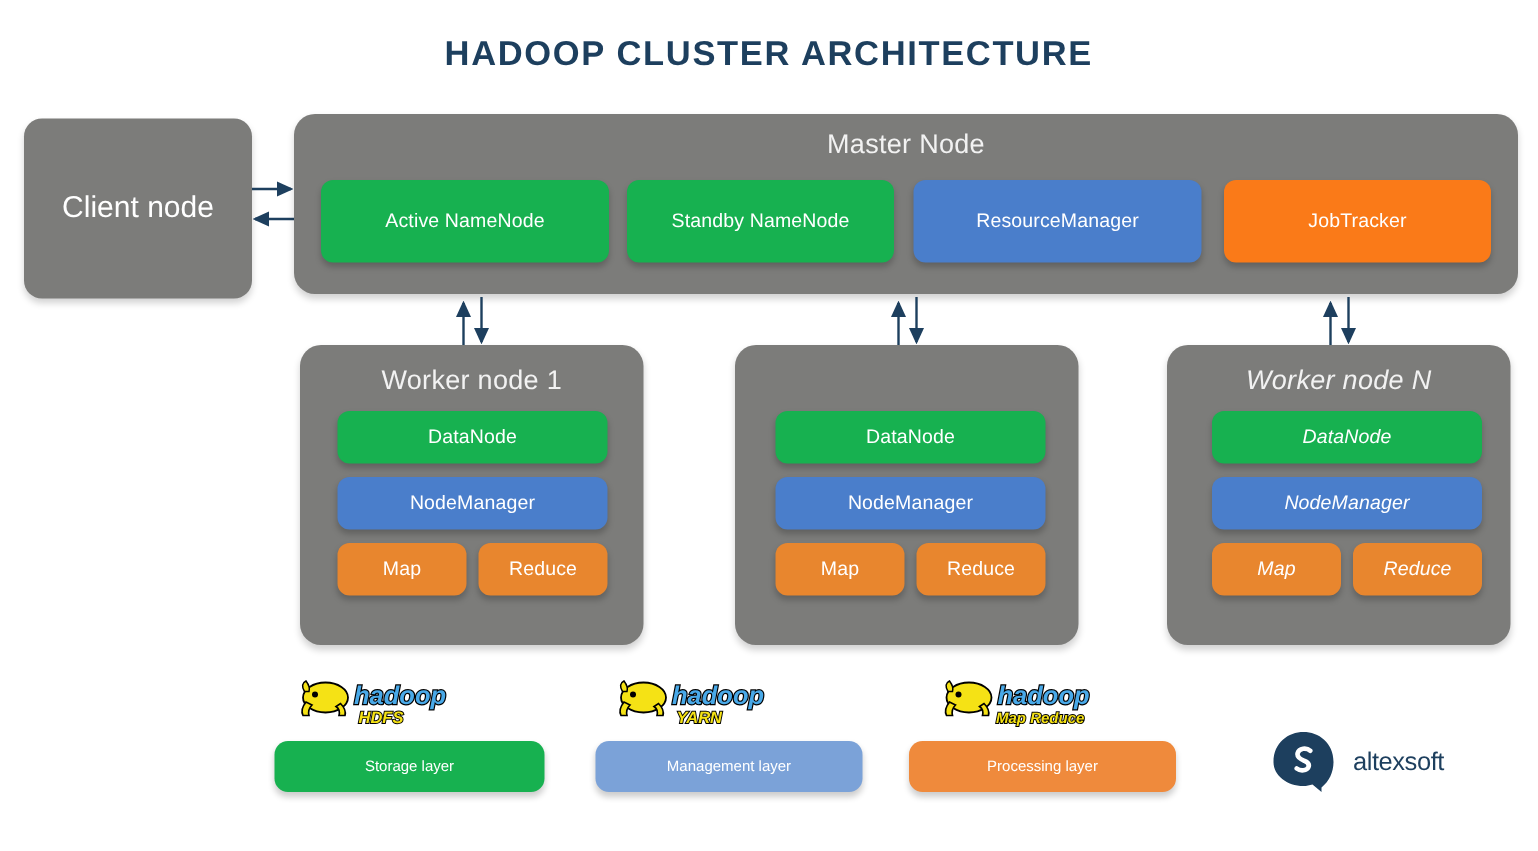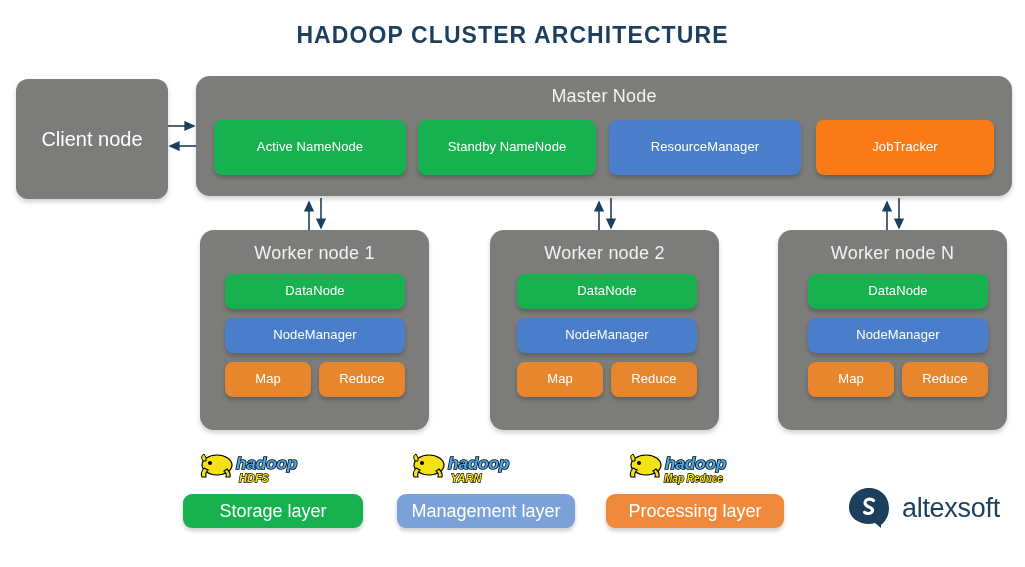--- a/index.html
+++ b/index.html
@@ -69,21 +69,21 @@
 
   
   #master-node{left:196px;top:76px;width:816px;height:120px;}
   #master-node .panel-title{top:10px;}
 
   
   .worker{top:230px;width:229px;height:200px;}
   .worker .panel-title{top:13px;}
   #worker-1{left:200px;}
   #worker-2{left:490px;}
-  #worker-3{left:778px;}
+  #worker-3{left:778px;font-style:italic;}
   .worker .w-data{left:25px;width:180px;height:35px;top:44px;}
   .worker .w-nm  {left:25px;width:180px;height:35px;top:88px;}
   .worker .w-map {left:25px;width:86px;height:35px;top:132px;}
   .worker .w-red {left:119px;width:86px;height:35px;top:132px;}
   #worker-2 .w-data,#worker-2 .w-nm{left:27px;width:180px;}
   #worker-2 .w-map{left:27px;}
   #worker-2 .w-red{left:121px;}
   #worker-3 .w-data,#worker-3 .w-nm{left:30px;width:180px;}
   #worker-3 .w-map{left:30px;}
   #worker-3 .w-red{left:124px;}
@@ -93,39 +93,39 @@
 
   
   .legend-item{position:absolute;top:452px;}
   .legend-logo{
     position:absolute;left:0;top:0;width:142px;height:34px;
   }
   .legend-chip{
     position:absolute;top:42px;
     height:34px;border-radius:9px;
     display:flex;align-items:center;justify-content:center;
-    color:#ffffff;font-size:18px;
+    color:#ffffff;font-size:10px;
     box-shadow:0 3px 4px rgba(0,0,0,.2);
   }
   #legend-storage{left:183px;}
   #legend-storage .legend-logo{left:12px;}
   #legend-storage .legend-chip{left:0;width:180px;background:#17b150;}
   #legend-mgmt{left:397px;}
   #legend-mgmt .legend-logo{left:10px;}
   #legend-mgmt .legend-chip{left:0;width:178px;background:#7ba2d8;}
   #legend-proc{left:606px;}
   #legend-proc .legend-logo{left:18px;}
   #legend-proc .legend-chip{left:0;width:178px;background:#ef8a3c;}
 
   
   #altexsoft-logo{position:absolute;left:848px;top:487px;height:42px;
       display:flex;align-items:center;gap:12px;}
   #altexsoft-logo .mark{width:42px;height:42px;}
   #altexsoft-logo .word{
-    font-size:27px;color:#1d3f5e;letter-spacing:-.3px;font-weight:400;
+    font-size:17px;color:#1d3f5e;letter-spacing:-.3px;font-weight:400;
   }
 </style>
 </head>
 <body>
 
 <div class="stage">
 
   <div class="title">HADOOP CLUSTER ARCHITECTURE</div>
 
   <div class="panel" id="client-node">
@@ -168,21 +168,20 @@
 
   <div class="panel worker" id="worker-1">
     <div class="panel-title">Worker node 1</div>
     <div class="chip green w-data">DataNode</div>
     <div class="chip blue w-nm">NodeManager</div>
     <div class="chip orange-soft w-map">Map</div>
     <div class="chip orange-soft w-red">Reduce</div>
   </div>
 
   <div class="panel worker" id="worker-2">
-    <div class="panel-title">Worker node 2</div>
     <div class="chip green w-data">DataNode</div>
     <div class="chip blue w-nm">NodeManager</div>
     <div class="chip orange-soft w-map">Map</div>
     <div class="chip orange-soft w-red">Reduce</div>
   </div>
 
   <div class="panel worker" id="worker-3">
     <div class="panel-title">Worker node N</div>
     <div class="chip green w-data">DataNode</div>
     <div class="chip blue w-nm">NodeManager</div>

